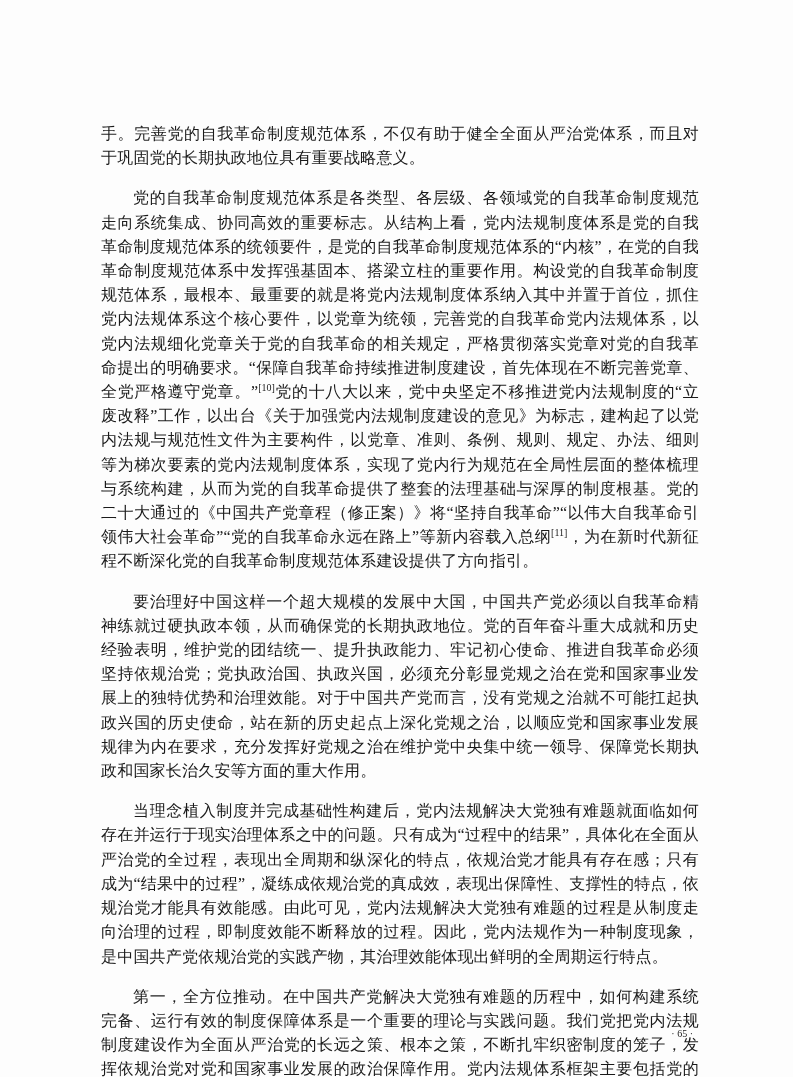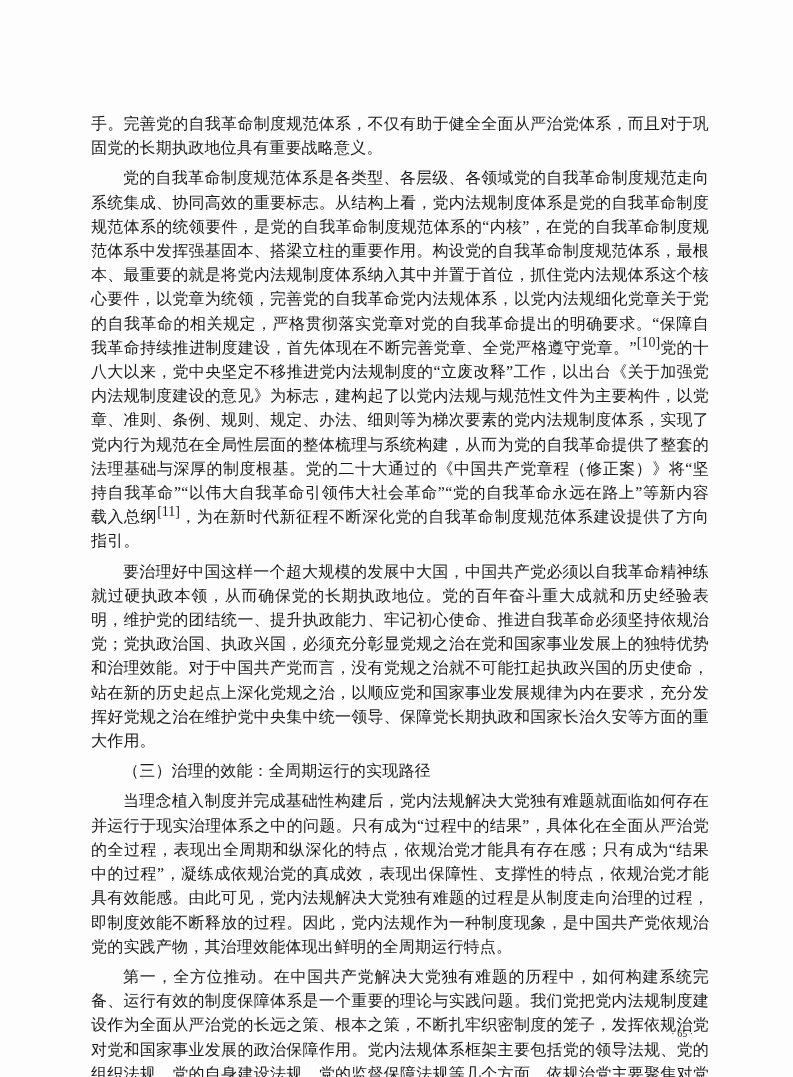--- a/index.html
+++ b/index.html
@@ -22,33 +22,33 @@
     font-family: "Liberation Serif", "DejaVu Serif", serif;
     color: var(--text-color);
   }
   .body-text {
     position: absolute;
     left: 85px;
     top: 106px;
     width: 630px;
   }
   .para {
-    margin: 6px;
+    margin: 16px;
     font-size: 16px;
     line-height: 24.2px;
     text-align: justify;
     letter-spacing: 0.2px;
     word-break: break-all;
     font-family: Liberation Serif, serif;
   }
   .para.indent {
     text-indent: 2em;
   }
   .para sup {
-    font-size: 14px;
+    font-size: 10px;
     line-height: 0;
     vertical-align: super;
     letter-spacing: 0;
   }
   .page-number {
     position: absolute;
     top: 1024px;
     right: 100px;
     font-size: 10px;
     line-height: 20px;
@@ -56,18 +56,17 @@
   }
 </style>
 </head>
 <body>
 
 <div class="page">
   <main class="body-text">
       <p class="para"><span>手。完善党的自我革命制度规范体系，不仅有助于健全全面从严治党体系，而且对于巩固党的长期执政地位具有重要战略意义。</span></p>
       <p class="para indent"><span>党的自我革命制度规范体系是各类型、各层级、各领域党的自我革命制度规范走向系统集成、协同高效的重要标志。从结构上看，党内法规制度体系是党的自我革命制度规范体系的统领要件，是党的自我革命制度规范体系的“内核”，在党的自我革命制度规范体系中发挥强基固本、搭梁立柱的重要作用。构设党的自我革命制度规范体系，最根本、最重要的就是将党内法规制度体系纳入其中并置于首位，抓住党内法规体系这个核心要件，以党章为统领，完善党的自我革命党内法规体系，以党内法规细化党章关于党的自我革命的相关规定，严格贯彻落实党章对党的自我革命提出的明确要求。“保障自我革命持续推进制度建设，首先体现在不断完善党章、全党严格遵守党章。”</span><sup>[10]</sup><span>党的十八大以来，党中央坚定不移推进党内法规制度的“立废改释”工作，以出台《关于加强党内法规制度建设的意见》为标志，建构起了以党内法规与规范性文件为主要构件，以党章、准则、条例、规则、规定、办法、细则等为梯次要素的党内法规制度体系，实现了党内行为规范在全局性层面的整体梳理与系统构建，从而为党的自我革命提供了整套的法理基础与深厚的制度根基。党的二十大通过的《中国共产党章程（修正案）》将“坚持自我革命”“以伟大自我革命引领伟大社会革命”“党的自我革命永远在路上”等新内容载入总纲</span><sup>[11]</sup><span>，为在新时代新征程不断深化党的自我革命制度规范体系建设提供了方向指引。</span></p>
       <p class="para indent"><span>要治理好中国这样一个超大规模的发展中大国，中国共产党必须以自我革命精神练就过硬执政本领，从而确保党的长期执政地位。党的百年奋斗重大成就和历史经验表明，维护党的团结统一、提升执政能力、牢记初心使命、推进自我革命必须坚持依规治党；党执政治国、执政兴国，必须充分彰显党规之治在党和国家事业发展上的独特优势和治理效能。对于中国共产党而言，没有党规之治就不可能扛起执政兴国的历史使命，站在新的历史起点上深化党规之治，以顺应党和国家事业发展规律为内在要求，充分发挥好党规之治在维护党中央集中统一领导、保障党长期执政和国家长治久安等方面的重大作用。</span></p>
-      <p class="para indent"><span>（三）治理的效能：全周期运行的实现路径</span></p>
       <p class="para indent"><span>当理念植入制度并完成基础性构建后，党内法规解决大党独有难题就面临如何存在并运行于现实治理体系之中的问题。只有成为“过程中的结果”，具体化在全面从严治党的全过程，表现出全周期和纵深化的特点，依规治党才能具有存在感；只有成为“结果中的过程”，凝练成依规治党的真成效，表现出保障性、支撑性的特点，依规治党才能具有效能感。由此可见，党内法规解决大党独有难题的过程是从制度走向治理的过程，即制度效能不断释放的过程。因此，党内法规作为一种制度现象，是中国共产党依规治党的实践产物，其治理效能体现出鲜明的全周期运行特点。</span></p>
       <p class="para indent"><span>第一，全方位推动。在中国共产党解决大党独有难题的历程中，如何构建系统完备、运行有效的制度保障体系是一个重要的理论与实践问题。我们党把党内法规制度建设作为全面从严治党的长远之策、根本之策，不断扎牢织密制度的笼子，发挥依规治党对党和国家事业发展的政治保障作用。党内法规体系框架主要包括党的领导法规、党的组织法规、党的自身建设法规、党的监督保障法规等几个方面。依规治党主要聚焦对党的政治建设、思想建设、组织建设、作风建设、纪律建设、制度建设，以及党务工作等几个方面。因此，依规治党全方位推动大党独有难题的解决，主要围绕上述几个方面来进行。一是通过强化党内法规的政治性、规范性和权威性，全方位推动党的建设向纵深发展。党内法规具有鲜明的政治性，它服务于党的政治目标，体现党的性质和要求；党内法规属于党的制度中的高级形态，它通过规范党的领导和党的建设活动，从而实现全党统一意志、统一行</span></p>
     </main>
   <div class="page-number">· 65 ·</div>
 </div>
 
 </body></html>

